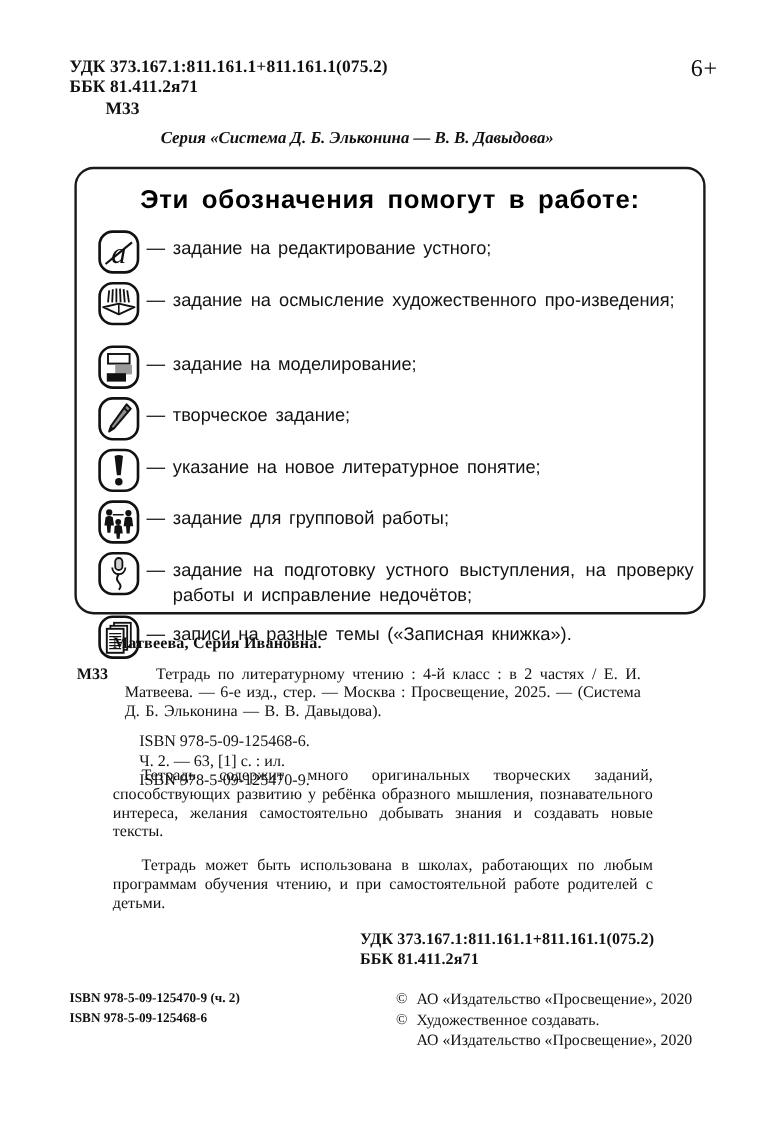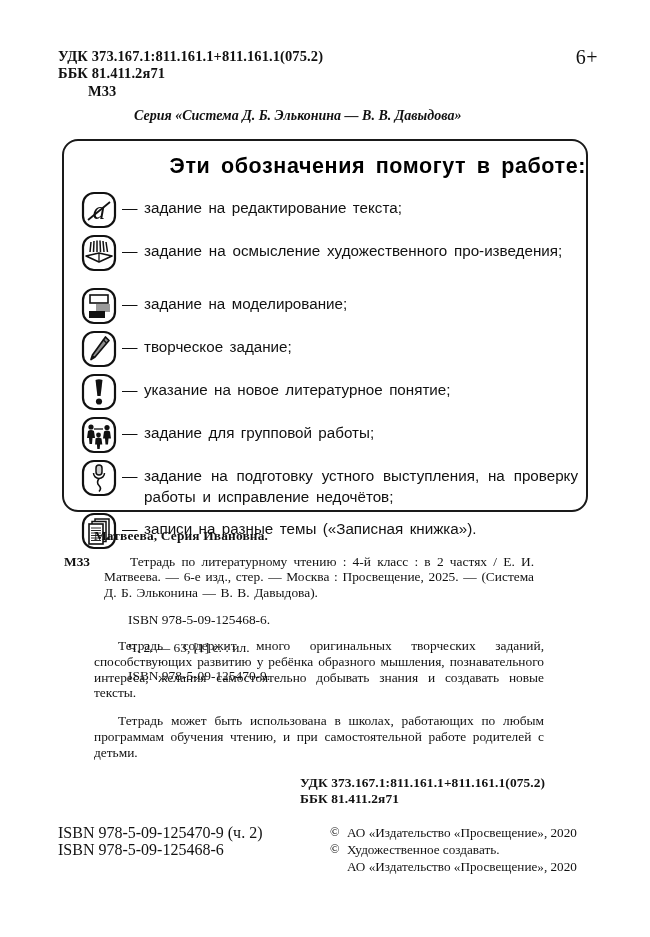--- a/index.html
+++ b/index.html
@@ -62,21 +62,21 @@
     position: absolute;
     left: 62px;
     top: 139px;
     width: 526px;
     height: 373px;
     border: 2.4px solid #1a1a1a;
     border-radius: 16px;
     box-sizing: border-box;
   }
   .legend-title {
-    text-align: right;
+    text-align: center;
     font-family: "Liberation Sans", "DejaVu Sans", sans-serif;
     font-weight: 700;
     font-size: 21.5px;
     letter-spacing: 0.6px;
     margin-top: 13px;
     word-spacing: 4px;
     color: #000;
   }
   .legend-list {
     margin-top: 10px;
@@ -142,21 +142,21 @@
     font-size: 13.4px;
   }
   .record-desc {
     text-align: justify;
     text-indent: 26px;
     word-spacing: 1.2px;
     margin: 10px;
   }
   .record-sub {
     padding-left: 22px;
-    margin: 12px;
+    margin: 0;
     white-space: nowrap;
   }
 
   .annot {
     position: absolute;
     left: 64px;
     top: 638px;
     width: 480px;
     font-size: 13.4px;
     line-height: 15.8px;
@@ -180,23 +180,23 @@
     font-weight: 700;
     white-space: nowrap;
   }
   .class-index div { letter-spacing: 0.1px; }
 
   
   .footer-isbn {
     position: absolute;
     left: 58px;
     top: 824px;
-    font-size: 16px;
+    font-size: 11px;
     line-height: 17px;
-    font-weight: 400;
+    font-weight: 700;
     white-space: nowrap;
   }
   .footer-copy {
     position: absolute;
     left: 330px;
     top: 824px;
     font-size: 13.2px;
     line-height: 17px;
     width: 300px;
   }
@@ -234,21 +234,21 @@
 
       <div class="legend-row">
         <div class="legend-icon">
           <svg width="36" height="38" viewBox="0 0 36 38">
             <rect x="2" y="2" width="32" height="34" rx="11" fill="#fff" stroke="#111" stroke-width="2.2"></rect>
             <text x="18" y="28" text-anchor="middle" font-family="Liberation Serif, serif" font-style="italic" font-size="25" fill="#111">a</text>
             <line x1="7" y1="29" x2="29" y2="11" stroke="#111" stroke-width="1.8"></line>
           </svg>
         </div>
         <div class="legend-dash">—</div>
-        <div class="legend-text">задание на редактирование текста;</div>
+        <div class="legend-text">задание на редактирование устного;</div>
       </div>
 
       <div class="legend-row tall">
         <div class="legend-icon">
           <svg width="36" height="38" viewBox="0 0 36 38">
             <rect x="2" y="2" width="32" height="34" rx="11" fill="#fff" stroke="#111" stroke-width="2.2"></rect>
             <g stroke="#111" stroke-width="1.5">
               <line x1="10" y1="8" x2="9" y2="18"></line>
                 <line x1="13" y1="7" x2="12.5" y2="18"></line>
               <line x1="16" y1="6.5" x2="16" y2="18"></line>

